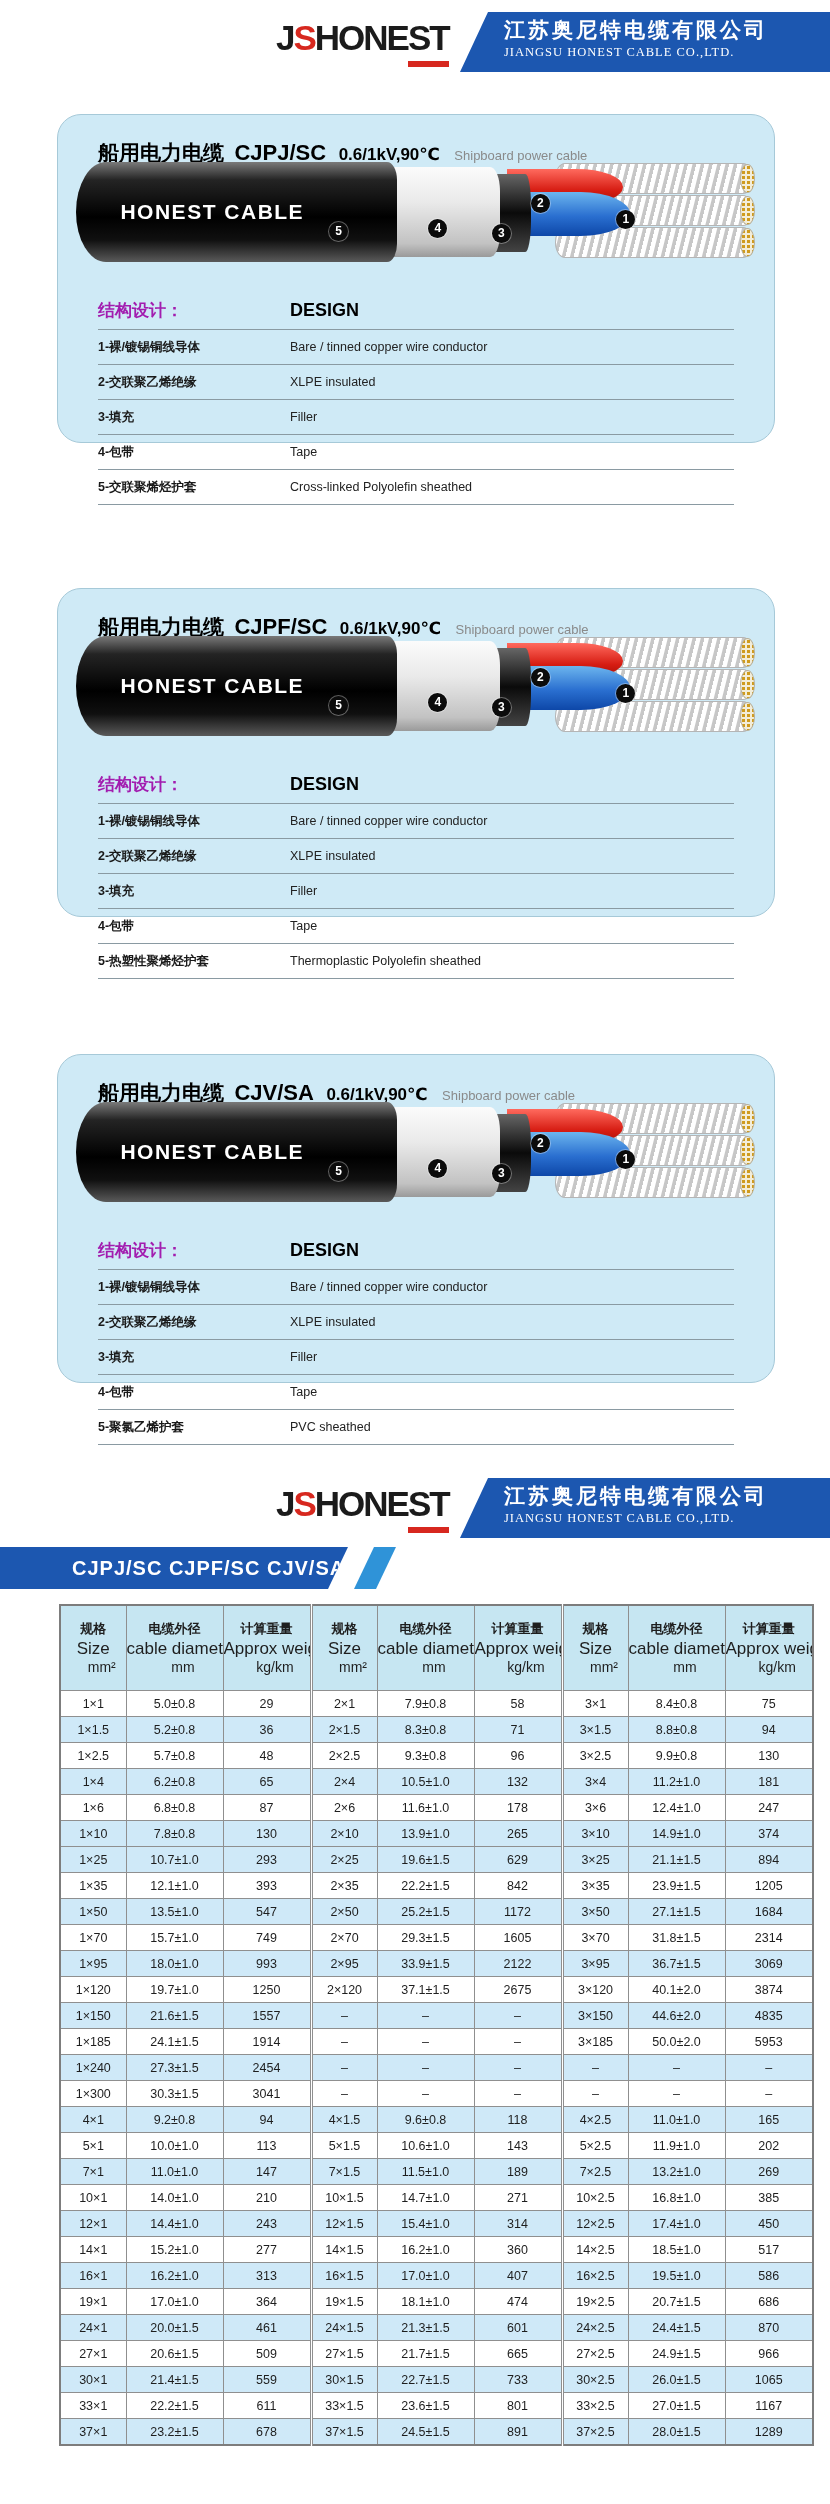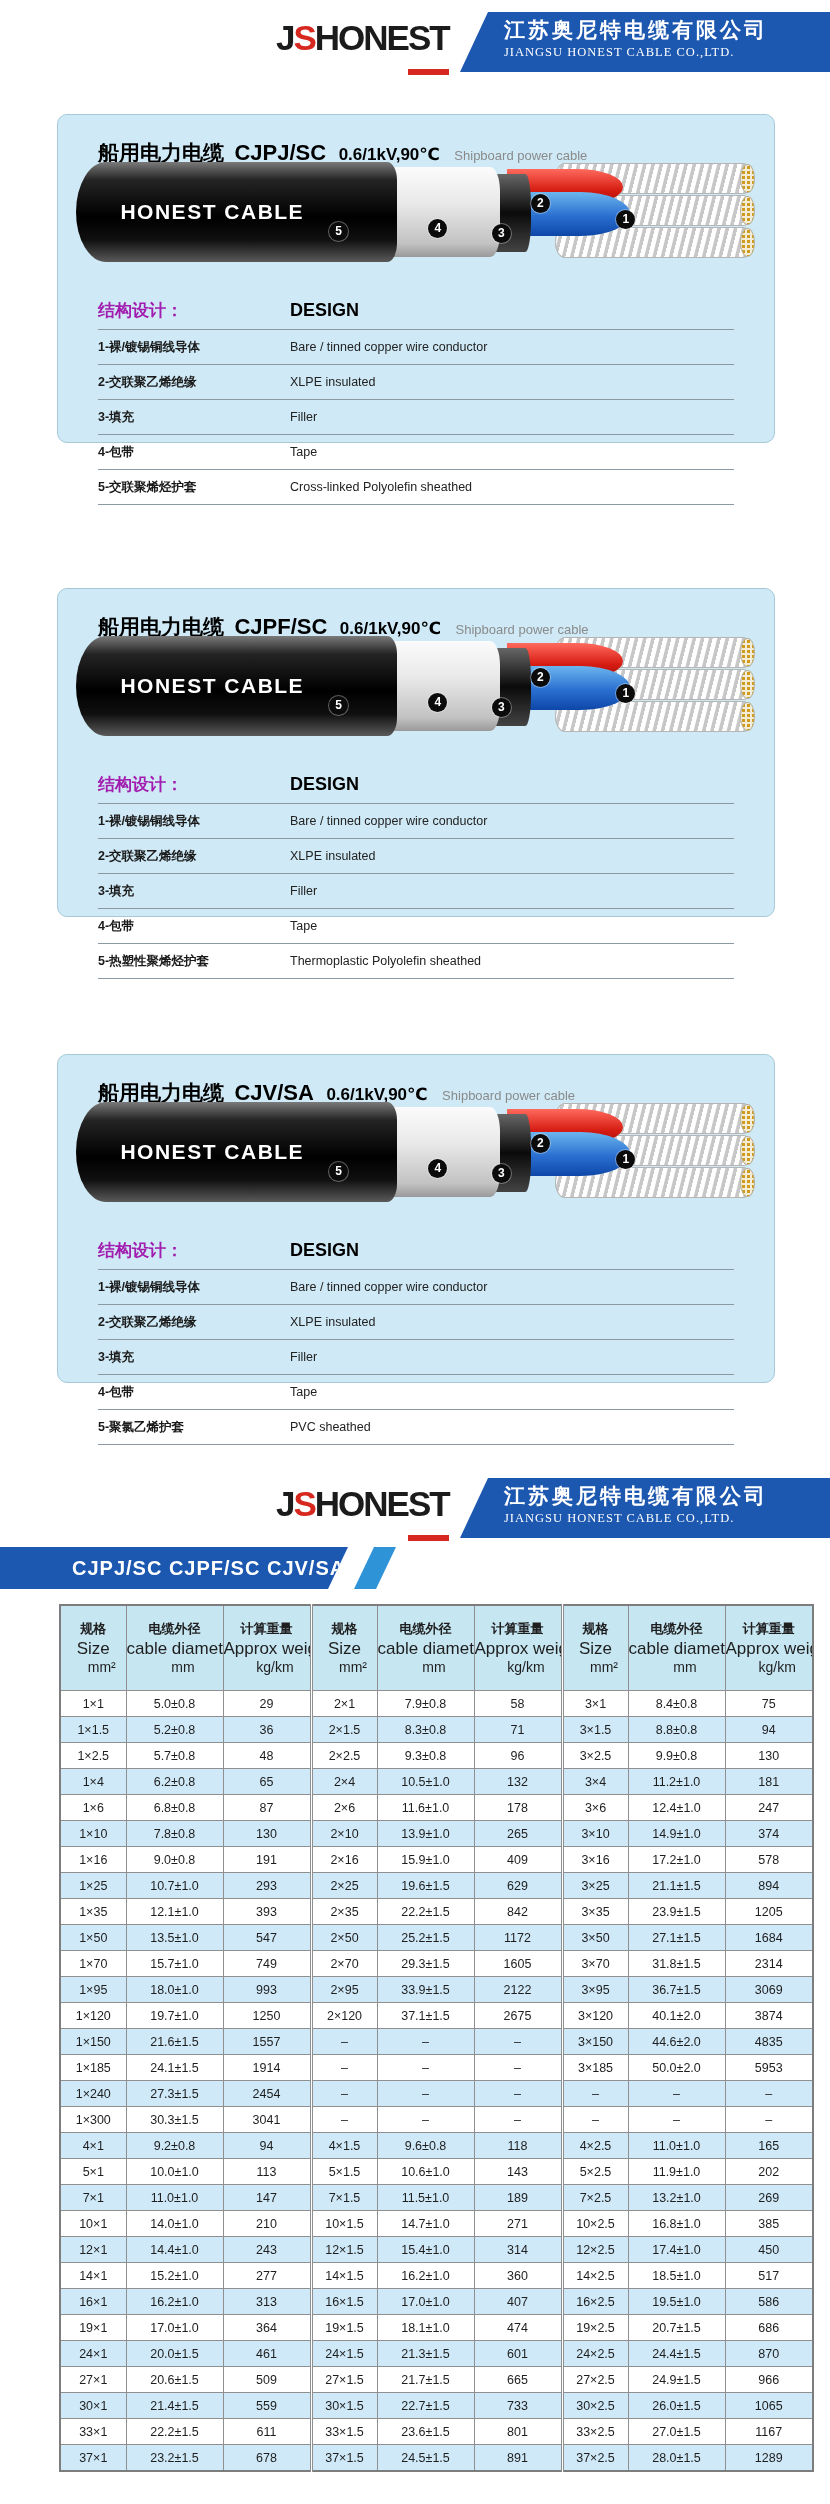--- a/index.html
+++ b/index.html
@@ -5,27 +5,27 @@
   html,body{margin:0;padding:0;background:#fff;}
   body{font-family:"Liberation Sans","DejaVu Sans",sans-serif;}
   .page{position:relative;width:830px;height:2504px;margin:0 auto;background:#fff;overflow:hidden;}
 
   
   .hdr{position:absolute;left:0;width:830px;height:54px;}
   .hdr.h1{top:10px}
   .hdr.h2{top:1476px}
   .logo{position:absolute;left:276px;top:8px;font-weight:800;font-size:35px;letter-spacing:-2px;color:#1b1b1b;font-family:"Liberation Sans",sans-serif;}
   .logo .red{color:#d7281f;}
-  .logo .bar{border-bottom:6px solid #d7281f;padding-bottom:12px;}
+  .logo .bar{border-bottom:6px solid #d7281f;padding-bottom:4px;}
   .cobanner{position:absolute;left:460px;top:2px;width:370px;height:60px;background:#1c57b0;clip-path:polygon(28px 0,100% 0,100% 100%,0 100%);color:#fff;padding:0;box-sizing:border-box;}
   .co-cn{margin:4px 0 0 44px;font-size:21px;font-weight:bold;letter-spacing:3px;white-space:nowrap;}
   .co-en{margin:1px 0 0 44px;font-size:12.5px;letter-spacing:1px;font-family:"Liberation Serif","DejaVu Serif",serif;white-space:nowrap;}
 
   
-  .card{position:absolute;left:57px;width:718px;height:329px;background:#cfeaf6;border:1px solid #a6c9d8;border-radius:10px;box-sizing:border-box;padding-left:16px;}
+  .card{position:absolute;left:57px;width:718px;height:329px;background:#cfeaf6;border:1px solid #a6c9d8;border-radius:24px;box-sizing:border-box;padding-left:16px;}
   .card.s1{top:114px}.card.s2{top:588px}.card.s3{top:1054px}
   .sec-title{position:absolute;left:40px;top:24px;white-space:nowrap;}
   .t-cn{font-size:21px;font-weight:bold;color:#000;}
   .t-model{font-size:22px;font-weight:bold;color:#000;margin-left:6px;}
   .t-rating{font-size:17px;font-weight:bold;color:#000;margin-left:8px;}
   .t-en{font-size:13px;color:#8a8a8a;margin-left:10px;}
 
   
   .cable{position:absolute;left:18px;top:47px;width:684px;height:100px;}
   .cable>div{position:absolute;}
@@ -372,31 +372,20 @@
           <td>1×10</td>
           <td>7.8±0.8</td>
           <td>130</td>
           <td class="gsep">2×10</td>
           <td>13.9±1.0</td>
           <td>265</td>
           <td class="gsep">3×10</td>
           <td>14.9±1.0</td>
           <td>374</td>
         </tr>
-        <tr>
-          <td>1×16</td>
-          <td>9.0±0.8</td>
-          <td>191</td>
-          <td class="gsep">2×16</td>
-          <td>15.9±1.0</td>
-          <td>409</td>
-          <td class="gsep">3×16</td>
-          <td>17.2±1.0</td>
-          <td>578</td>
-        </tr>
         <tr class="stripe">
           <td>1×25</td>
           <td>10.7±1.0</td>
           <td>293</td>
           <td class="gsep">2×25</td>
           <td>19.6±1.5</td>
           <td>629</td>
           <td class="gsep">3×25</td>
           <td>21.1±1.5</td>
           <td>894</td>

